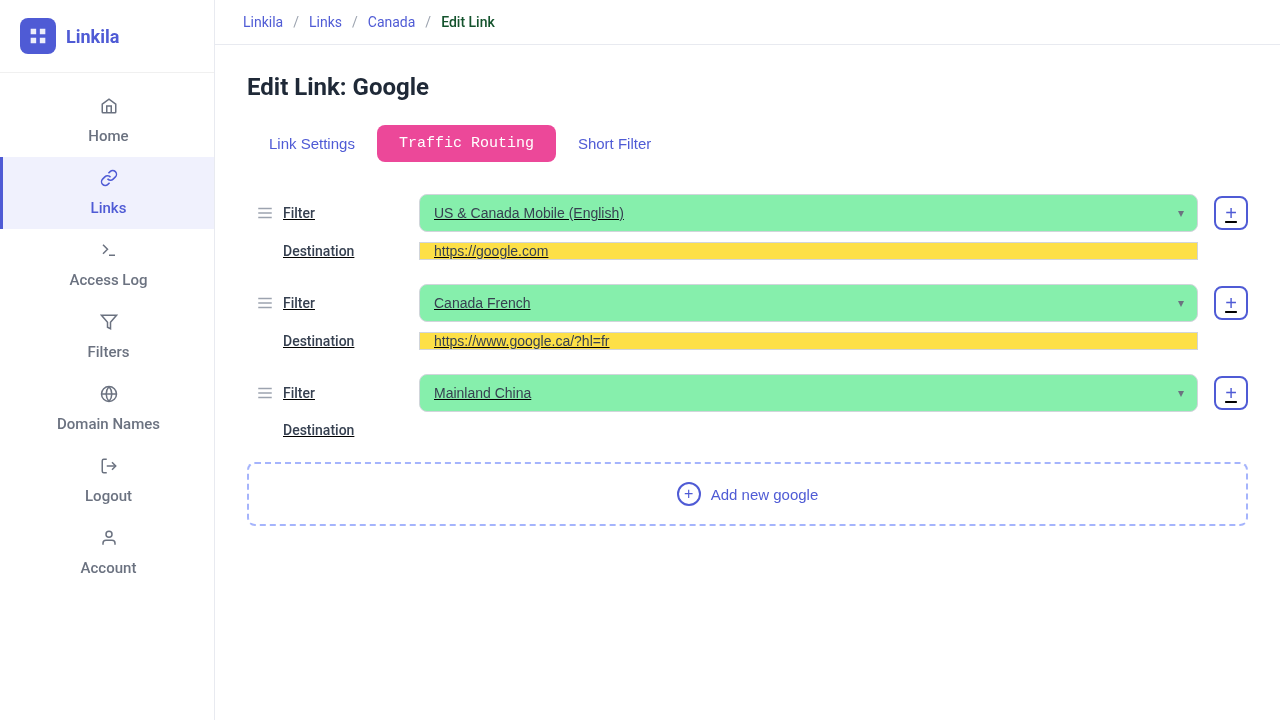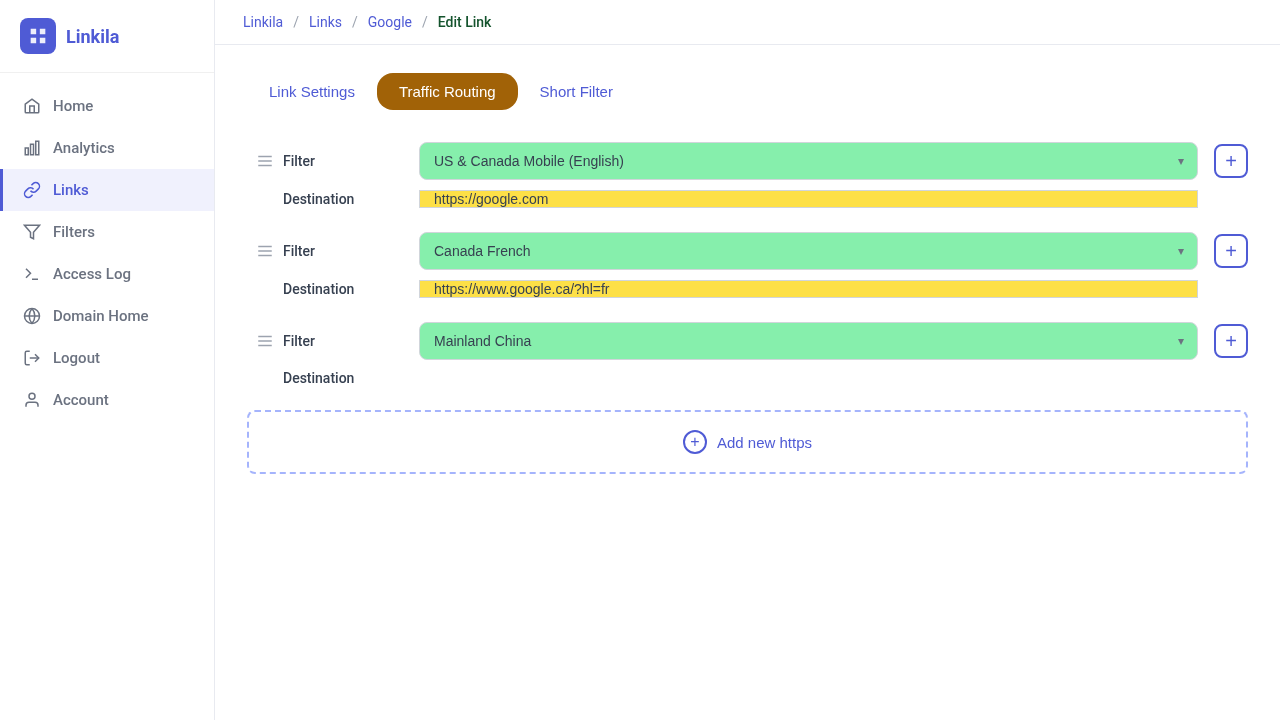--- a/index.html
+++ b/index.html
@@ -47,20 +47,21 @@
       align-items: center;
       gap: 12px;
       padding: 12px 20px;
       cursor: pointer;
       color: #6b7280;
       font-size: 15px;
       font-weight: 500;
       text-decoration: none;
       position: relative;
       border-left: 3px solid transparent;
+      flex-direction: column;
     }
     .nav-item.active {
       color: #4f5bd5;
       border-left: 3px solid #4f5bd5;
       background: #f0f1fd;
     }
     .nav-item .nav-icon { width: 18px; height: 18px; flex-shrink: 0; }
 
     
     .main-area {
@@ -106,23 +107,24 @@
       padding: 10px 22px;
       font-size: 15px;
       cursor: pointer;
       border: none;
       background: transparent;
       color: #4f5bd5;
       font-weight: 500;
       border-radius: 6px;
     }
     .tab-btn.active {
-      background: #a16207;
+      background: #ec4899;
       color: #fff;
-      border-radius: 16px;
+      border-radius: 8px;
+      font-family: Liberation Mono, monospace;
     }
 
     
     .filter-group {
       display: flex;
       align-items: flex-start;
       gap: 0;
       margin-bottom: 24px;
     }
     .drag-handle {
@@ -139,20 +141,21 @@
     .filter-fields {
       flex: 1;
       display: flex;
       flex-direction: column;
       gap: 10px;
     }
     .field-row {
       display: flex;
       align-items: center;
       gap: 16px;
+      text-decoration: underline;
     }
     .field-label {
       width: 120px;
       font-size: 14px;
       color: #374151;
       font-weight: 500;
       flex-shrink: 0;
     }
     .select-wrapper {
       flex: 1;
@@ -251,59 +254,51 @@
   <nav class="sidebar-nav">
 
     <div class="nav-item">
       <svg class="nav-icon" viewBox="0 0 24 24" fill="none" stroke="currentColor" stroke-width="2">
         <path d="M3 9.5L12 3l9 6.5V20a1 1 0 01-1 1H4a1 1 0 01-1-1V9.5z"></path>
         <path d="M9 21V12h6v9"></path>
       </svg>
       <span>Home</span>
     </div>
 
-    <div class="nav-item">
-      <svg class="nav-icon" viewBox="0 0 24 24" fill="none" stroke="currentColor" stroke-width="2">
-        <rect x="3" y="12" width="4" height="9"></rect>
-          <rect x="10" y="7" width="4" height="14"></rect>
-          <rect x="17" y="3" width="4" height="18"></rect>
-      </svg>
-      <span>Analytics</span>
-    </div>
 
     <div class="nav-item active">
       <svg class="nav-icon" viewBox="0 0 24 24" fill="none" stroke="currentColor" stroke-width="2">
         <path d="M10 13a5 5 0 007.54.54l3-3a5 5 0 00-7.07-7.07L11.25 5.7"></path>
         <path d="M14 11a5 5 0 00-7.54-.54l-3 3a5 5 0 007.07 7.07l2.22-2.22"></path>
       </svg>
       <span>Links</span>
     </div>
 
     <div class="nav-item">
       <svg class="nav-icon" viewBox="0 0 24 24" fill="none" stroke="currentColor" stroke-width="2">
-        <path d="M22 3H2l8 9.46V19l4 2v-8.54L22 3z"></path>
-      </svg>
-      <span>Filters</span>
-    </div>
-
-    <div class="nav-item">
-      <svg class="nav-icon" viewBox="0 0 24 24" fill="none" stroke="currentColor" stroke-width="2">
         <polyline points="4 17 10 11 4 5"></polyline>
           <line x1="12" y1="19" x2="20" y2="19"></line>
       </svg>
       <span>Access Log</span>
+    </div>
+
+    <div class="nav-item">
+      <svg class="nav-icon" viewBox="0 0 24 24" fill="none" stroke="currentColor" stroke-width="2">
+        <path d="M22 3H2l8 9.46V19l4 2v-8.54L22 3z"></path>
+      </svg>
+      <span>Filters</span>
     </div>
 
     <div class="nav-item">
       <svg class="nav-icon" viewBox="0 0 24 24" fill="none" stroke="currentColor" stroke-width="2">
         <circle cx="12" cy="12" r="10"></circle>
         <line x1="2" y1="12" x2="22" y2="12"></line>
         <path d="M12 2a15.3 15.3 0 010 20M12 2a15.3 15.3 0 000 20"></path>
       </svg>
-      <span>Domain Home</span>
+      <span>Domain Names</span>
     </div>
 
     <div class="nav-item">
       <svg class="nav-icon" viewBox="0 0 24 24" fill="none" stroke="currentColor" stroke-width="2">
         <path d="M9 21H5a2 2 0 01-2-2V5a2 2 0 012-2h4"></path>
         <polyline points="16 17 21 12 16 7"></polyline>
         <line x1="21" y1="12" x2="9" y2="12"></line>
       </svg>
       <span>Logout</span>
     </div>
@@ -318,26 +313,27 @@
   </nav>
 </aside>
 
 <div class="main-area">
 
   <div class="topbar">
     <a class="breadcrumb-link">Linkila</a>
     <span class="breadcrumb-sep">/</span>
     <a class="breadcrumb-link">Links</a>
     <span class="breadcrumb-sep">/</span>
-    <a class="breadcrumb-link">Google</a>
+    <a class="breadcrumb-link">Canada</a>
     <span class="breadcrumb-sep">/</span>
     <span class="breadcrumb-current">Edit Link</span>
   </div>
 
   <div class="content-area">
+    <h1 class="page-title">Edit Link: Google</h1>
 
     <div class="tabs">
       <button class="tab-btn">Link Settings</button>
       <button class="tab-btn active">Traffic Routing</button>
       <button class="tab-btn">Short Filter</button>
     </div>
 
     <div class="filter-group">
       <div class="drag-handle">
         <svg width="18" height="18" viewBox="0 0 24 24" fill="none" stroke="currentColor" stroke-width="2">
@@ -413,16 +409,16 @@
         </div>
         <div class="field-row">
           <span class="field-label">Destination</span>
           <div class="spacer-btn"></div>
         </div>
       </div>
     </div>
 
     <button class="add-new-filter-row">
       <span class="plus-circle">+</span>
-      <span>Add new https</span>
+      <span>Add new google</span>
     </button>
   </div>
 </div>
 
 </body></html>

